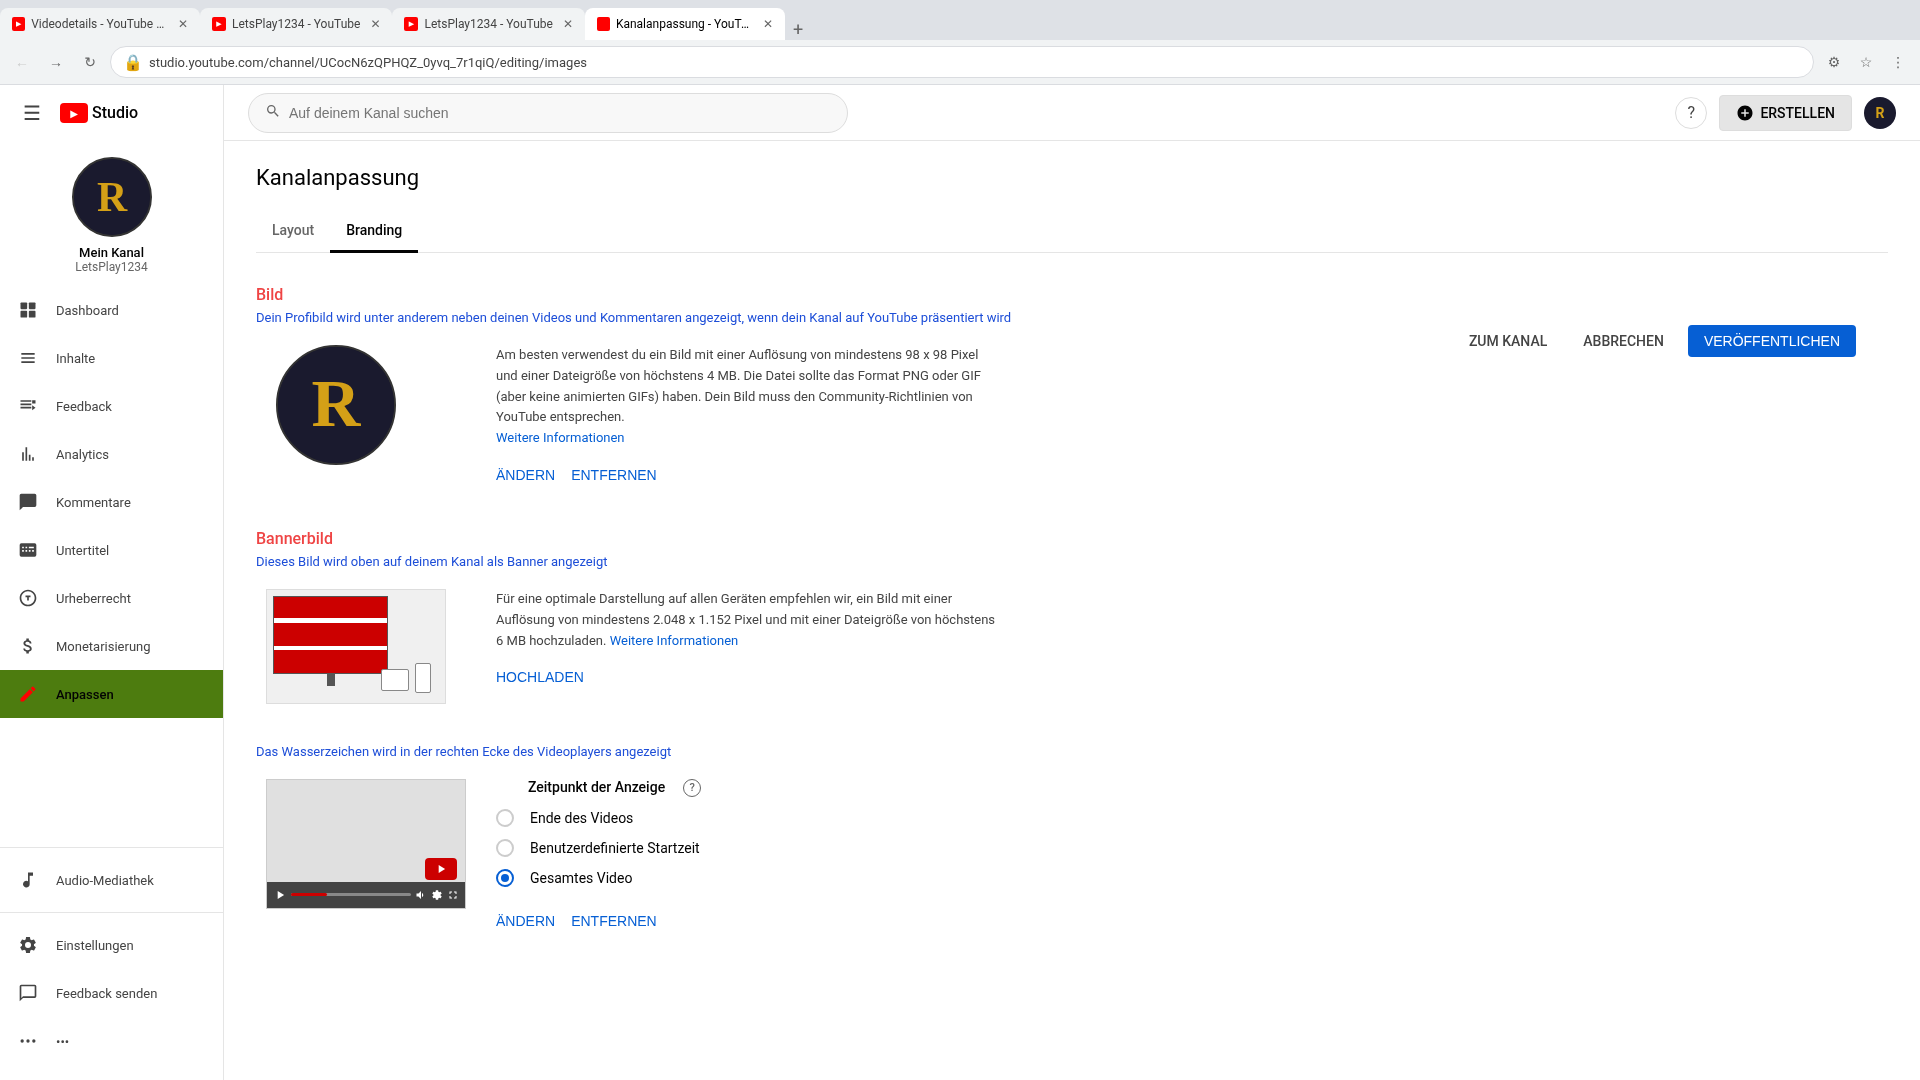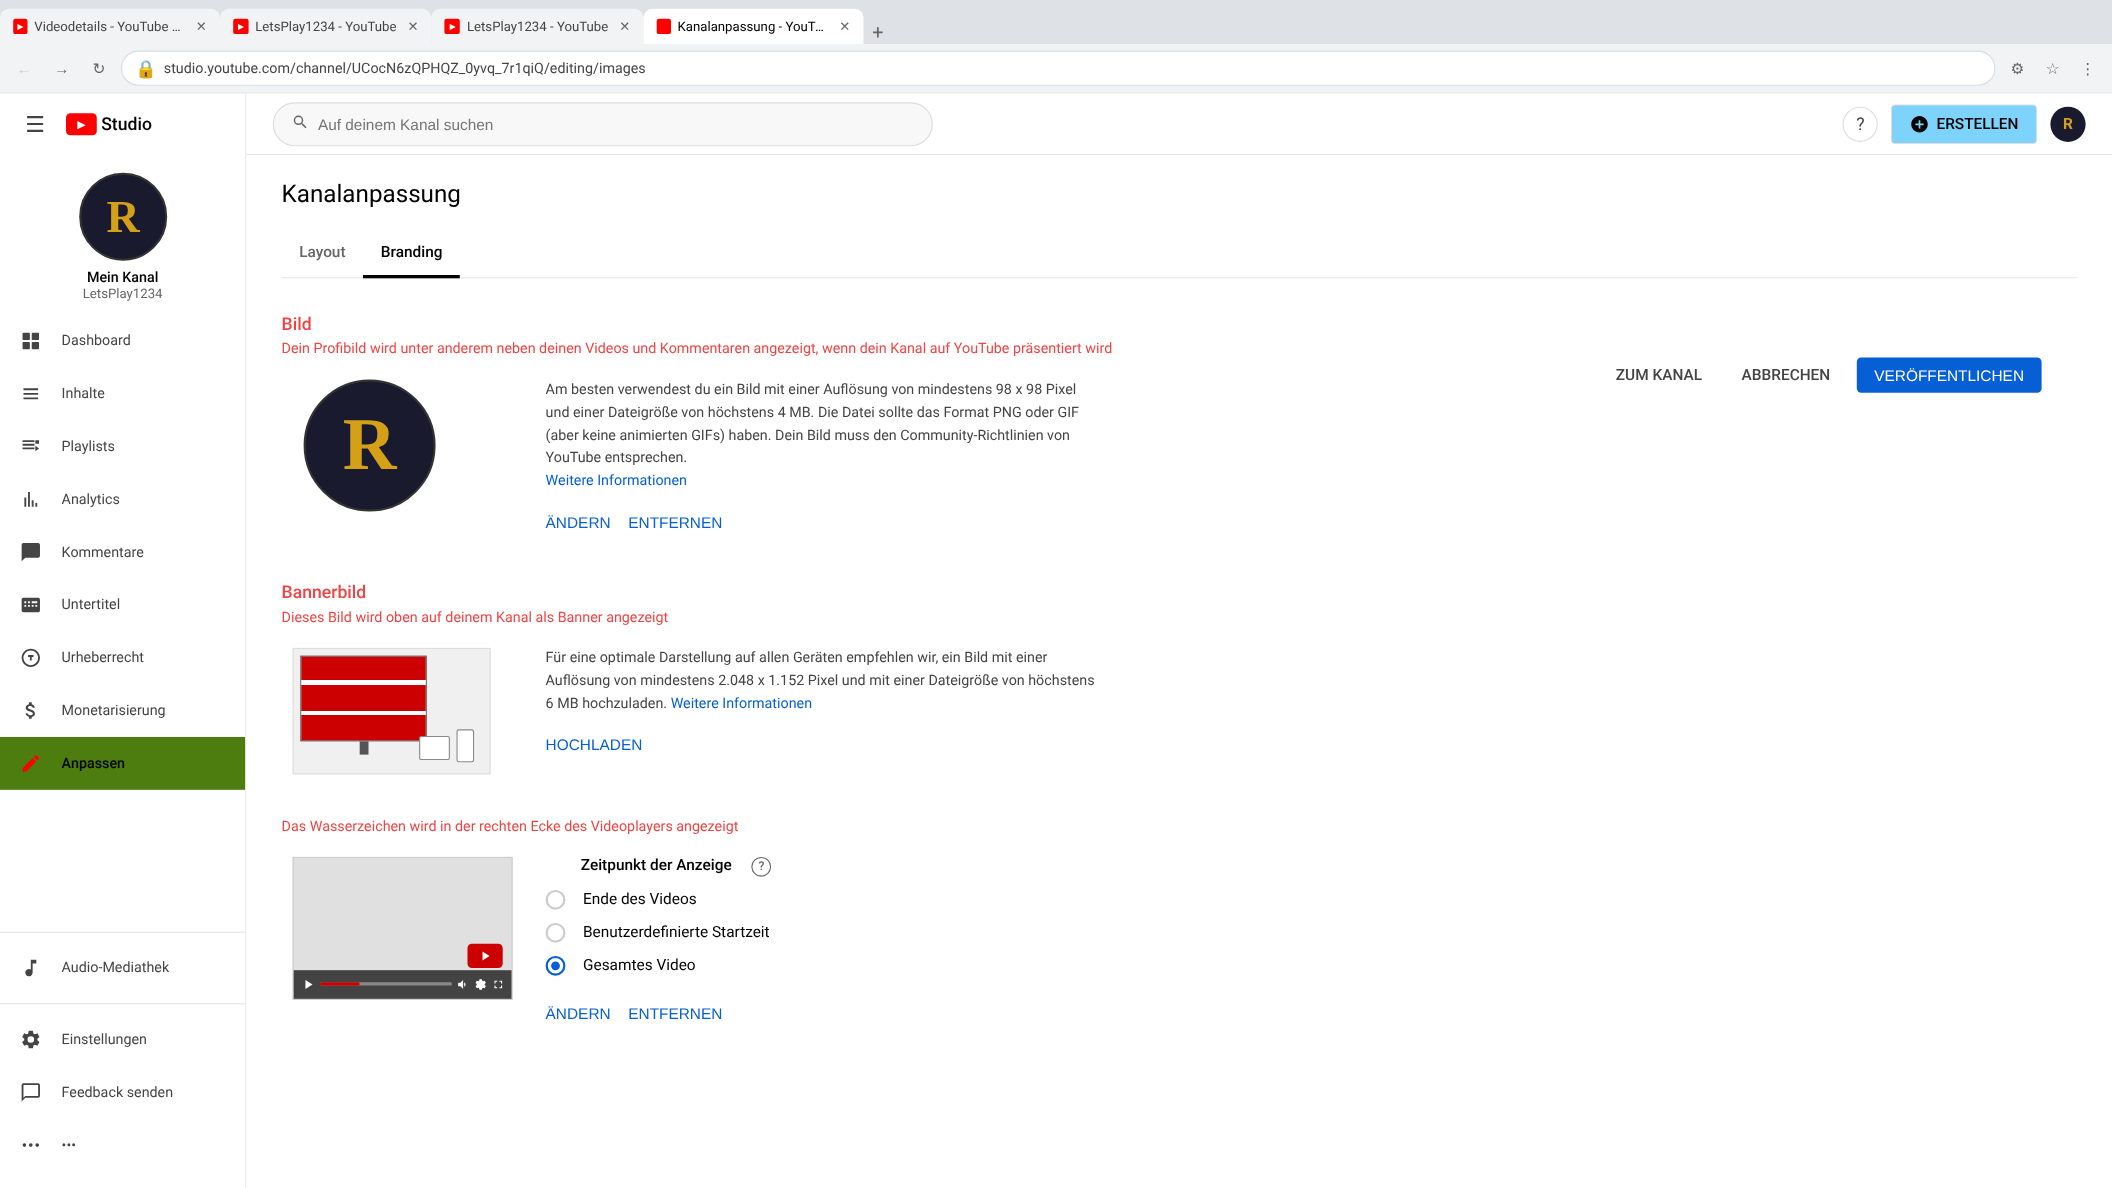--- a/index.html
+++ b/index.html
@@ -56,41 +56,41 @@
     
     .main-content { flex: 1; overflow-y: auto; background: #fff; }
     
     
     .top-bar { height: 56px; display: flex; align-items: center; padding: 0 24px; border-bottom: 1px solid #e5e5e5; position: sticky; top: 0; background: #fff; z-index: 10; }
     .search-bar { flex: 1; max-width: 600px; display: flex; align-items: center; background: #f8f8f8; border: 1px solid #ddd; border-radius: 24px; padding: 0 16px; height: 40px; gap: 8px; }
     .search-bar input { border: none; background: transparent; outline: none; font-size: 14px; flex: 1; color: #666; }
     .search-icon { color: #666; font-size: 16px; }
     .top-bar-right { margin-left: auto; display: flex; align-items: center; gap: 12px; }
     .help-btn { width: 32px; height: 32px; border-radius: 50%; display: flex; align-items: center; justify-content: center; cursor: pointer; color: #444; font-size: 16px; border: 1px solid #ddd; }
-    .create-btn { display: flex; align-items: center; gap: 6px; padding: 8px 16px; background: #7dd3fc; border: 1px solid #ddd; border-radius: 4px; cursor: pointer; font-size: 14px; font-weight: 500; color: #030303; }
+    .create-btn { display: flex; align-items: center; gap: 6px; padding: 8px 16px; background: #e5e5e5; border: 1px solid #ddd; border-radius: 4px; cursor: pointer; font-size: 14px; font-weight: 500; color: #030303; }
     .user-avatar { width: 32px; height: 32px; border-radius: 50%; background: #1a1a2e; display: flex; align-items: center; justify-content: center; color: #d4a017; font-size: 14px; font-weight: bold; cursor: pointer; }
 
     
     .page-content { padding: 24px 32px; }
     .page-title { font-size: 22px; font-weight: 400; color: #030303; margin-bottom: 20px; }
     
     
     .tabs { display: flex; gap: 0; border-bottom: 1px solid #e5e5e5; margin-bottom: 32px; }
     .tab-item { padding: 12px 16px; font-size: 14px; font-weight: 500; cursor: pointer; color: #666; border-bottom: 3px solid transparent; margin-bottom: -1px; }
     .tab-item.active { color: #030303; border-bottom-color: #030303; }
 
     
     .page-actions { position: absolute; top: 160px; right: 32px; display: flex; align-items: center; gap: 12px; }
     .btn-link { font-size: 14px; font-weight: 500; color: #444; cursor: pointer; padding: 8px 12px; }
     .btn-primary { background: #065fd4; color: #fff; border: none; padding: 8px 16px; border-radius: 4px; font-size: 14px; font-weight: 500; cursor: pointer; }
 
     
     .section { margin-bottom: 40px; }
     .section-title { font-size: 16px; font-weight: 500; color: #ef4444; margin-bottom: 6px; }
-    .section-desc { font-size: 13px; color: #ef4444; margin-bottom: 20px; }
+    .section-desc { font-size: 13px; color: #1d4ed8; margin-bottom: 20px; }
     
     .section-content { display: flex; gap: 40px; align-items: flex-start; }
     .section-preview { width: 200px; flex-shrink: 0; }
     .section-info { flex: 1; max-width: 500px; }
     
     
     .profile-preview { width: 120px; height: 120px; border-radius: 50%; background: #1a1a2e; display: flex; align-items: center; justify-content: center; font-size: 52px; font-weight: bold; color: #d4a017; border: 2px solid #333; margin-left: 20px; }
 
     .info-text { font-size: 13px; color: #444; line-height: 1.6; margin-bottom: 12px; }
     .info-link { color: #065fd4; cursor: pointer; text-decoration: none; }
@@ -196,21 +196,21 @@
             </svg>
         </div>
         <span class="nav-label">Inhalte</span>
       </div>
       <div class="nav-item">
         <div class="nav-icon">
           <svg width="20" height="20" viewBox="0 0 24 24" fill="currentColor">
               <path d="M3 5h13v2H3zm0 4h13v2H3zm0 4h13v2H3zm14-8h4v4h-4zm0 6l4 3-4 3V11z"></path>
             </svg>
         </div>
-        <span class="nav-label">Playlists</span>
+        <span class="nav-label">Feedback</span>
       </div>
       <div class="nav-item">
         <div class="nav-icon">
           <svg width="20" height="20" viewBox="0 0 24 24" fill="currentColor">
               <path d="M5 20h2V10H5v10zm4 0h2V4H9v16zm4 0h2v-7h-2v7zm4 0h2v-4h-2v4z"></path>
             </svg>
         </div>
         <span class="nav-label">Analytics</span>
       </div>
       <div class="nav-item">

